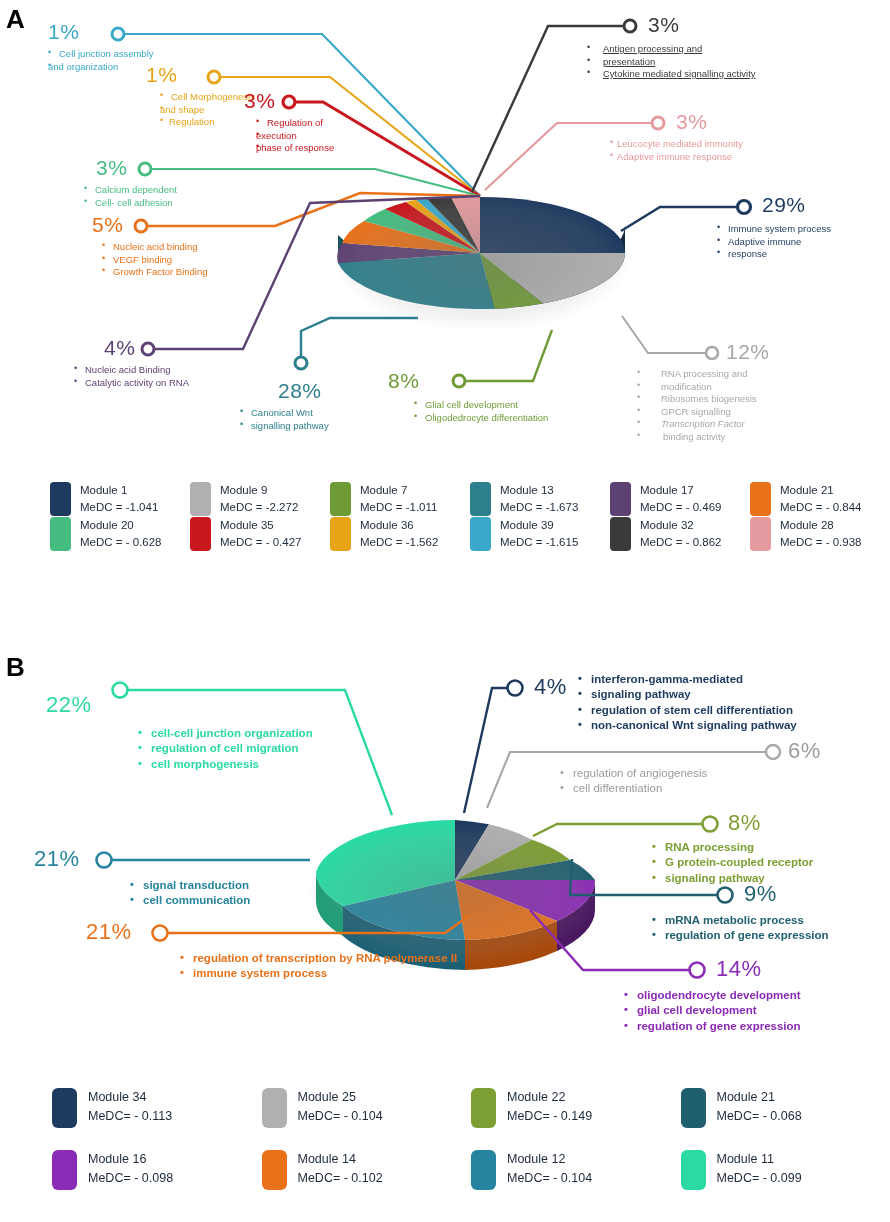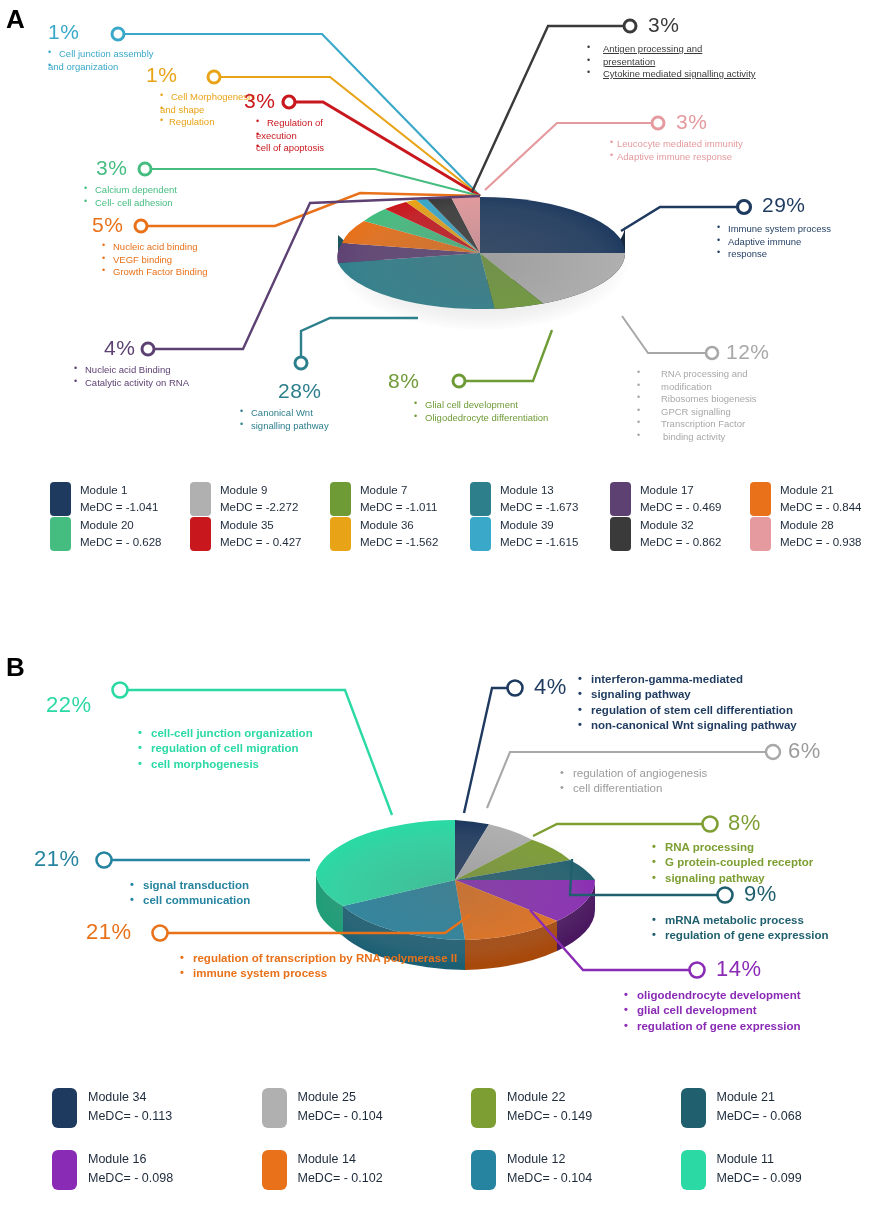--- a/index.html
+++ b/index.html
@@ -140,21 +140,21 @@
       <li>Cell Morphogenesis</li>
       <li style="padding-left:0;">and shape</li>
       <li style="padding-left:9px;">Regulation</li>
     </ul>
   </div>
   <div class="ann" style="left:244px;top:90px;color:#c9171e;">
     <div class="pct">3%</div>
     <ul class="items" style="margin-top:6px;margin-left:12px;">
       <li>Regulation of</li>
       <li style="padding-left:0;">execution</li>
-      <li style="padding-left:0;">cell of apoptosis</li>
+      <li style="padding-left:0;">phase of response</li>
     </ul>
   </div>
   <div class="ann" style="left:96px;top:157px;color:#45bd80;">
     <div class="pct">3%</div>
     <ul class="items" style="margin-top:6px;margin-left:-12px;">
       <li>Calcium dependent</li>
       <li>Cell- cell adhesion</li>
     </ul>
   </div>
   <div class="ann" style="left:92px;top:214px;color:#e8711a;">
@@ -186,21 +186,21 @@
       <li>Oligodedrocyte differentiation</li>
     </ul>
   </div>
   <div class="ann" style="left:726px;top:341px;color:#a8a8a8;">
     <div class="pct">12%</div>
     <ul class="items" style="margin-top:6px;margin-left:-89px;">
       <li style="padding-left:24px;">RNA processing and</li>
       <li style="padding-left:24px;">modification</li>
       <li style="padding-left:24px;">Ribosomes biogenesis</li>
       <li style="padding-left:24px;">GPCR signalling</li>
-      <li style="padding-left:24px;">Transcription Factor</li>
+      <li style="padding-left:24px;font-style:italic;">Transcription Factor</li>
       <li style="padding-left:26px;">binding activity</li>
     </ul>
   </div>
   <div class="ann" style="left:648px;top:14px;color:#3a3a3a;">
     <div class="pct">3%</div>
     <ul class="items" style="margin-top:8px;margin-left:-61px;text-decoration:underline;">
       <li style="padding-left:16px;">Antigen processing and</li>
       <li style="padding-left:16px;">presentation</li>
       <li style="padding-left:16px;">Cytokine mediated signalling activity</li>
     </ul>

